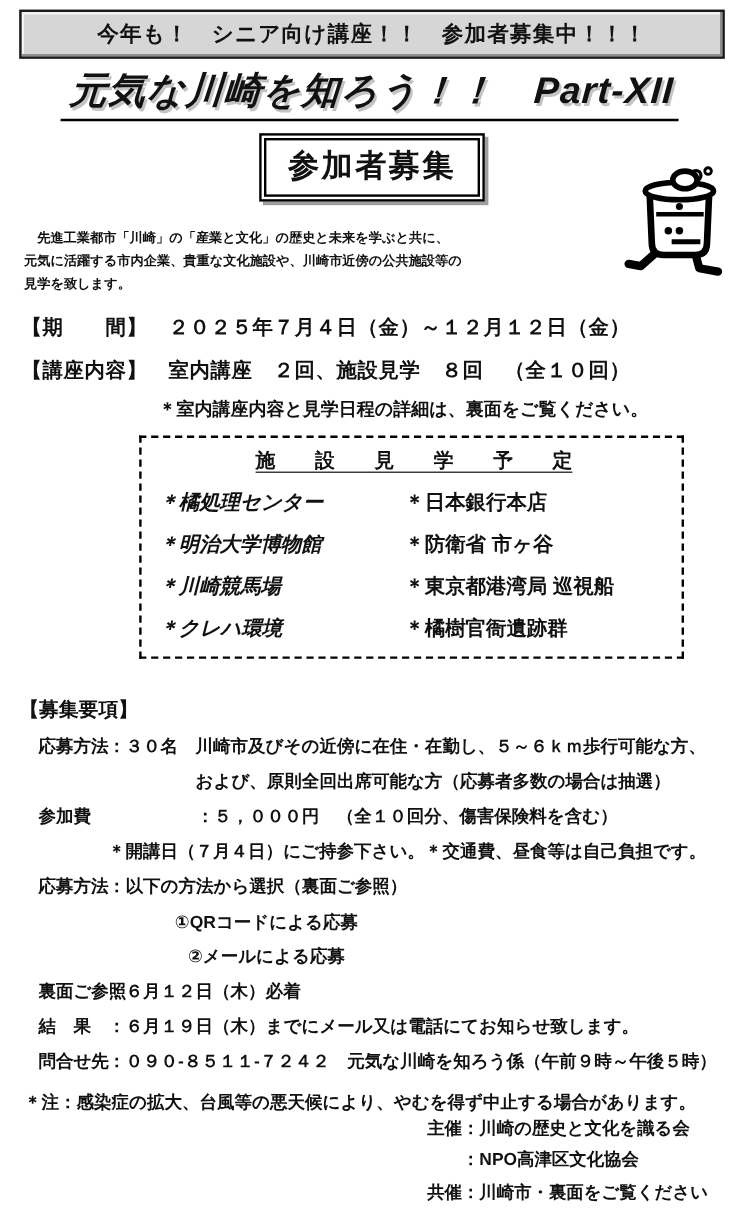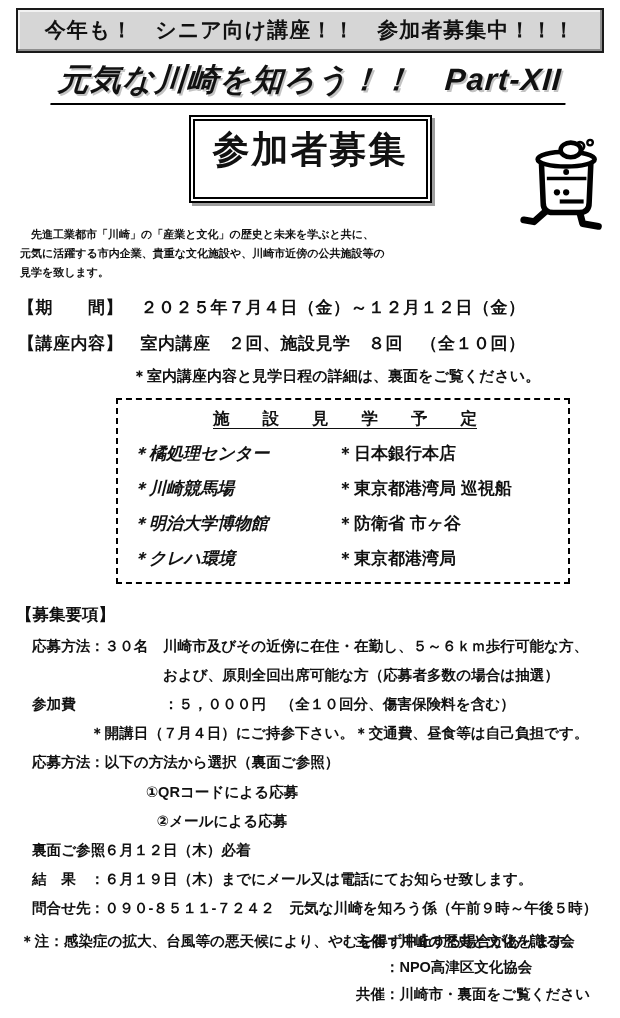--- a/index.html
+++ b/index.html
@@ -13,21 +13,21 @@
   }
   .page { position: relative; width: 620px; height: 1018px; padding: 8px 14px 0 14px; }
 
   
   .banner {
     margin: 0 2px;
     background: #d6d6d6;
     border: 2px solid #1a1a1a;
     box-shadow: inset -2px -2px 0 #8f8f8f, inset 2px 2px 0 #f2f2f2;
     text-align: center;
-    font-size: 21px;
+    font-size: 18px;
     letter-spacing: 1px;
     padding: 6px 0 7px 0;
   }
 
   .year-line {
     margin-top: 24px;
     font-style: italic;
     font-size: 18px;
     letter-spacing: 2px;
   }
@@ -47,23 +47,23 @@
   .recruit-row { text-align: center; margin-top: 10px; }
   .recruit-outer {
     display: inline-block;
     border: 2px solid #000;
     padding: 2px;
     box-shadow: 3px 3px 0 #9e9e9e;
     background: #fff;
   }
   .recruit-inner {
     border: 2px solid #000;
-    font-size: 37px;
+    font-size: 26px;
     letter-spacing: 2px;
-    padding: 4px 18px 22px 18px;
+    padding: 4px 18px 6px 18px;
   }
 
   .mascot {
     position: absolute;
     top: 138px; left: 520px;
     width: 96px; height: 92px;
   }
 
   .intro {
     margin-top: 22px;
@@ -86,21 +86,21 @@
     text-align: center;
     font-size: 16.5px;
     text-decoration: underline;
     text-underline-offset: 4px;
     margin-bottom: 4px;
   }
   .visit-row { display: flex; margin-top: 12px; font-size: 17px; }
   .visit-left { width: 205px; font-style: italic; }
   .visit-right { flex: 1; }
 
-  .req-heading { font-size: 16.5px; margin-top: 20px; padding-left: 2px; }
+  .req-heading { font-size: 16.5px; margin-top: 32px; padding-left: 2px; }
   .req-rows { margin-top: 6px; }
   .req-row { display: flex; font-size: 14.6px; line-height: 2.0; }
   .req-label { width: 76px; flex-shrink: 0; padding-left: 18px; white-space: nowrap; }
   .req-value { white-space: pre-line; text-align: center; }
   .req-note { font-size: 14.6px; margin-top: 8px; padding-left: 6px; }
 
   .footer {
     position: absolute;
     right: 30px; bottom: 10px;
     text-align: left;
@@ -154,30 +154,30 @@
   <div class="info-line">【講座内容】　室内講座　２回、施設見学　８回　（全１０回）</div>
   <div class="info-note">＊室内講座内容と見学日程の詳細は、裏面をご覧ください。</div>
 
   <div class="visit-box">
     <div class="visit-header">施　　設　　見　　学　　予　　定</div>
     <div class="visit-row">
       <div class="visit-left">＊橘処理センター</div>
       <div class="visit-right">＊日本銀行本店</div>
     </div>
     <div class="visit-row">
+      <div class="visit-left">＊明治大学博物館</div>
+      <div class="visit-right">＊防衛省 市ヶ谷</div>
+    </div>
+    <div class="visit-row">
       <div class="visit-left">＊川崎競馬場</div>
       <div class="visit-right">＊東京都港湾局 巡視船</div>
     </div>
     <div class="visit-row">
-      <div class="visit-left">＊明治大学博物館</div>
-      <div class="visit-right">＊防衛省 市ヶ谷</div>
-    </div>
-    <div class="visit-row">
       <div class="visit-left">＊クレハ環境</div>
-      <div class="visit-right">＊東京都港湾局</div>
+      <div class="visit-right">＊橘樹官衙遺跡群</div>
     </div>
   </div>
 
   <div class="req-heading">【募集要項】</div>
 
   <div class="req-rows">
     <div class="req-row">
       <div class="req-label">応募方法</div>
       <div class="req-value">：３０名　川崎市及びその近傍に在住・在勤し、５～６ｋｍ歩行可能な方、
 　　　および、原則全回出席可能な方（応募者多数の場合は抽選）</div>

